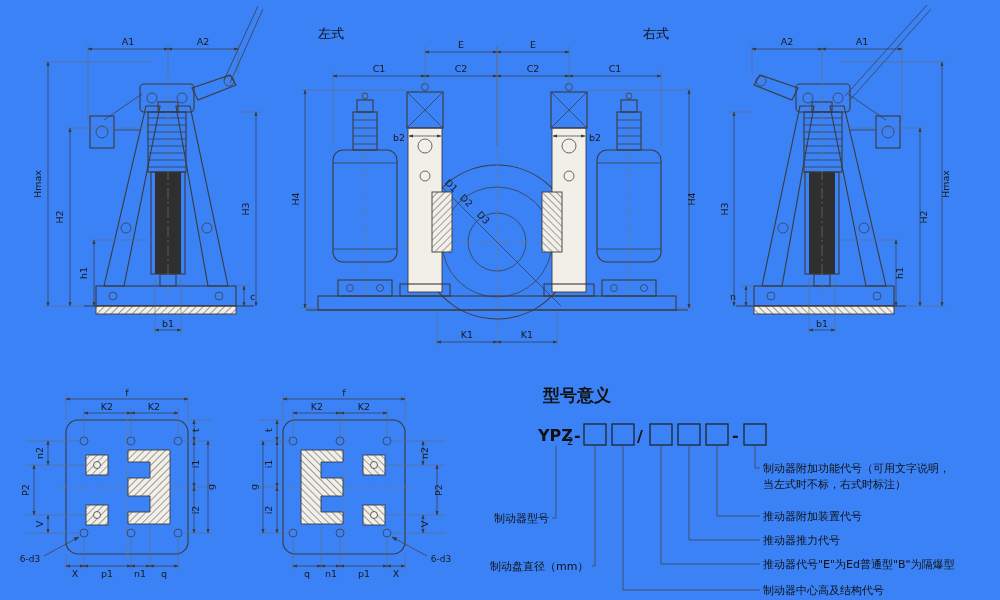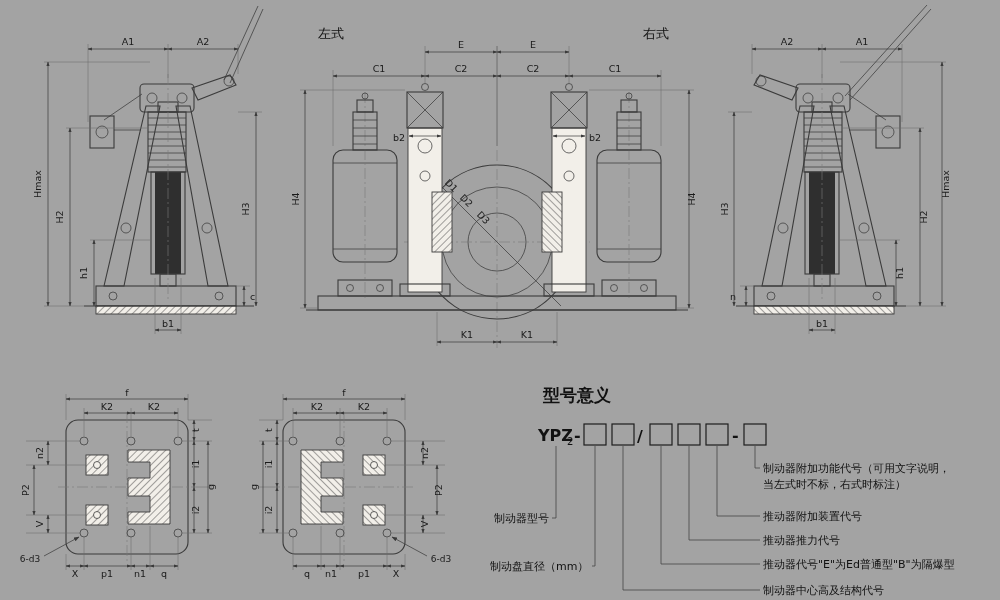--- a/index.html
+++ b/index.html
@@ -1,16 +1,16 @@
 <!DOCTYPE html>
 <html><head>
 <meta charset="utf-8">
 <style>
   html,body{margin:0;padding:0;background:#dedbd4;}
-  .page{width:1000px;height:600px;background:#a3a3a3;position:relative;overflow:hidden;
+  .page{width:1000px;height:600px;background:#3b82f6;position:relative;overflow:hidden;
         font-family:"DejaVu Sans",sans-serif;}
   svg{display:block;}
   .ol {fill:none;stroke:#3b3b3b;stroke-width:1.1;}
   .ol2{fill:none;stroke:#3b3b3b;stroke-width:0.75;}
   .dim{stroke:#3b3b3b;stroke-width:0.7;fill:none;marker-start:url(#arw);marker-end:url(#arw);}
   .ext{stroke:#6a6a6a;stroke-width:0.55;fill:none;}
   .cl {stroke:#7a7a7a;stroke-width:0.6;stroke-dasharray:11 3 2 3;fill:none;}
   .dk {fill:#2f2f2f;stroke:none;}
   .ht {fill:url(#hatch);stroke:#3b3b3b;stroke-width:0.9;}
   .wts{fill:#f2efe9;stroke:#3b3b3b;stroke-width:0.9;}

